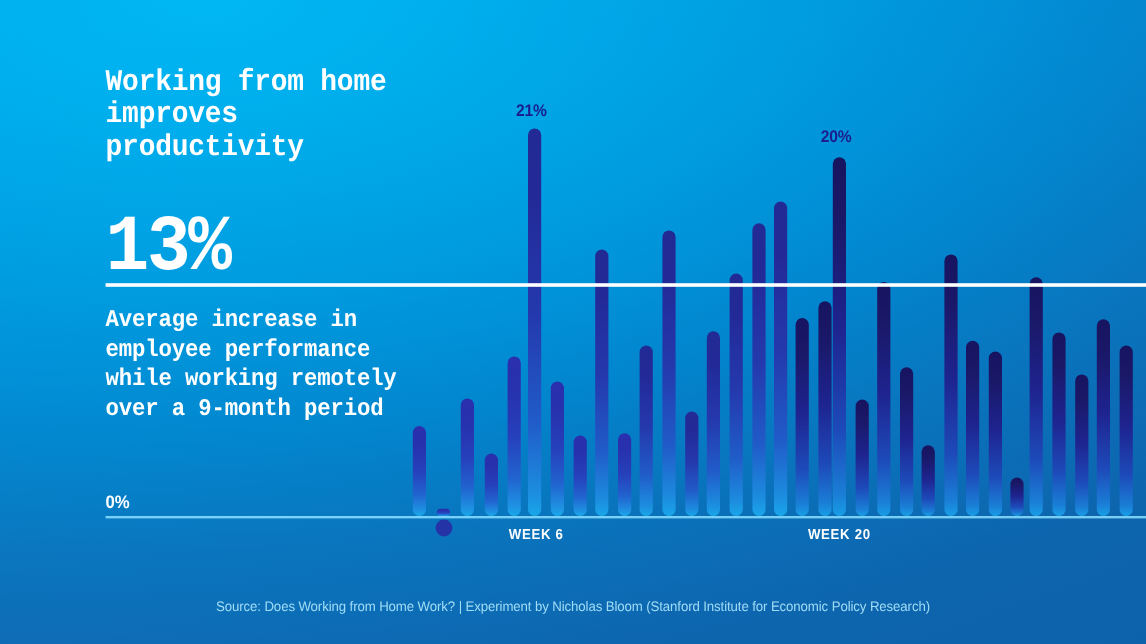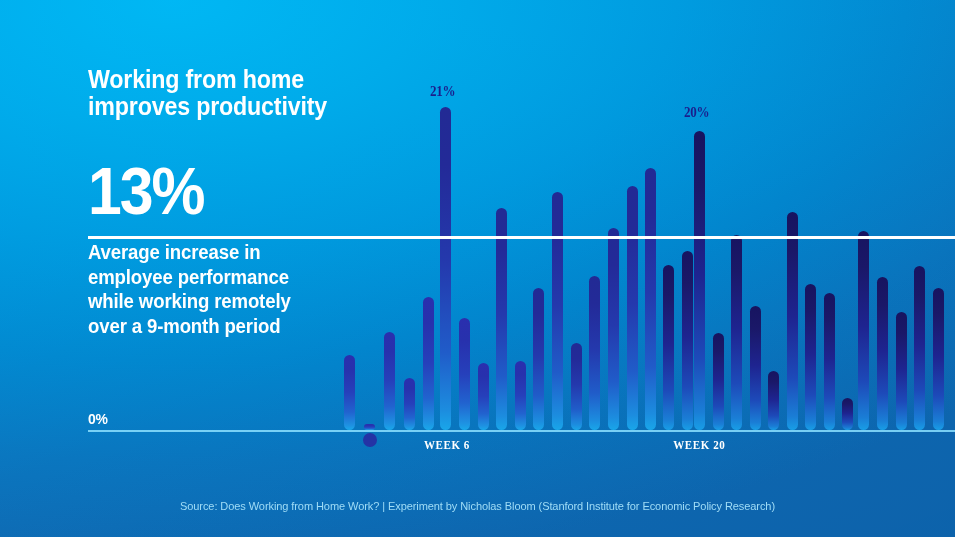--- a/index.html
+++ b/index.html
@@ -28,23 +28,24 @@
   #poster::after{
     content:"";
     position:absolute; inset:0;
     background:linear-gradient(160deg, rgba(0,190,255,.30) 0%, rgba(0,0,0,0) 55%, rgba(0,60,130,.18) 100%);
     pointer-events:none;
   }
 
   
   #left-panel{
     position:absolute;
-    left:88px; top:66px;
+    left:88px; top:55px;
     width:300px;
     z-index:6;
+    font-family:Liberation Mono, monospace;
   }
   .headline{
     color:#ffffff;
     font-weight:bold;
     font-size:25px;
     line-height:27px;
     letter-spacing:-0.2px;
     transform:scaleX(.93);
     transform-origin:left center;
     white-space:pre-line;
@@ -99,21 +100,20 @@
     background:rgba(140,224,255,.85);
     z-index:4;
   }
 
   
   #chart{
     position:absolute;
     left:0; top:0;
     width:810px; height:537px;
     z-index:3;
-    font-family:Liberation Serif, serif;
   }
   .bar{
     position:absolute;
     bottom:107px;                    
     border-radius:40px;
     background:linear-gradient(to bottom,
         #1e1b6e 0%,
         #232276 18%,
         #2430a0 48%,
         #1f56c6 74%,

